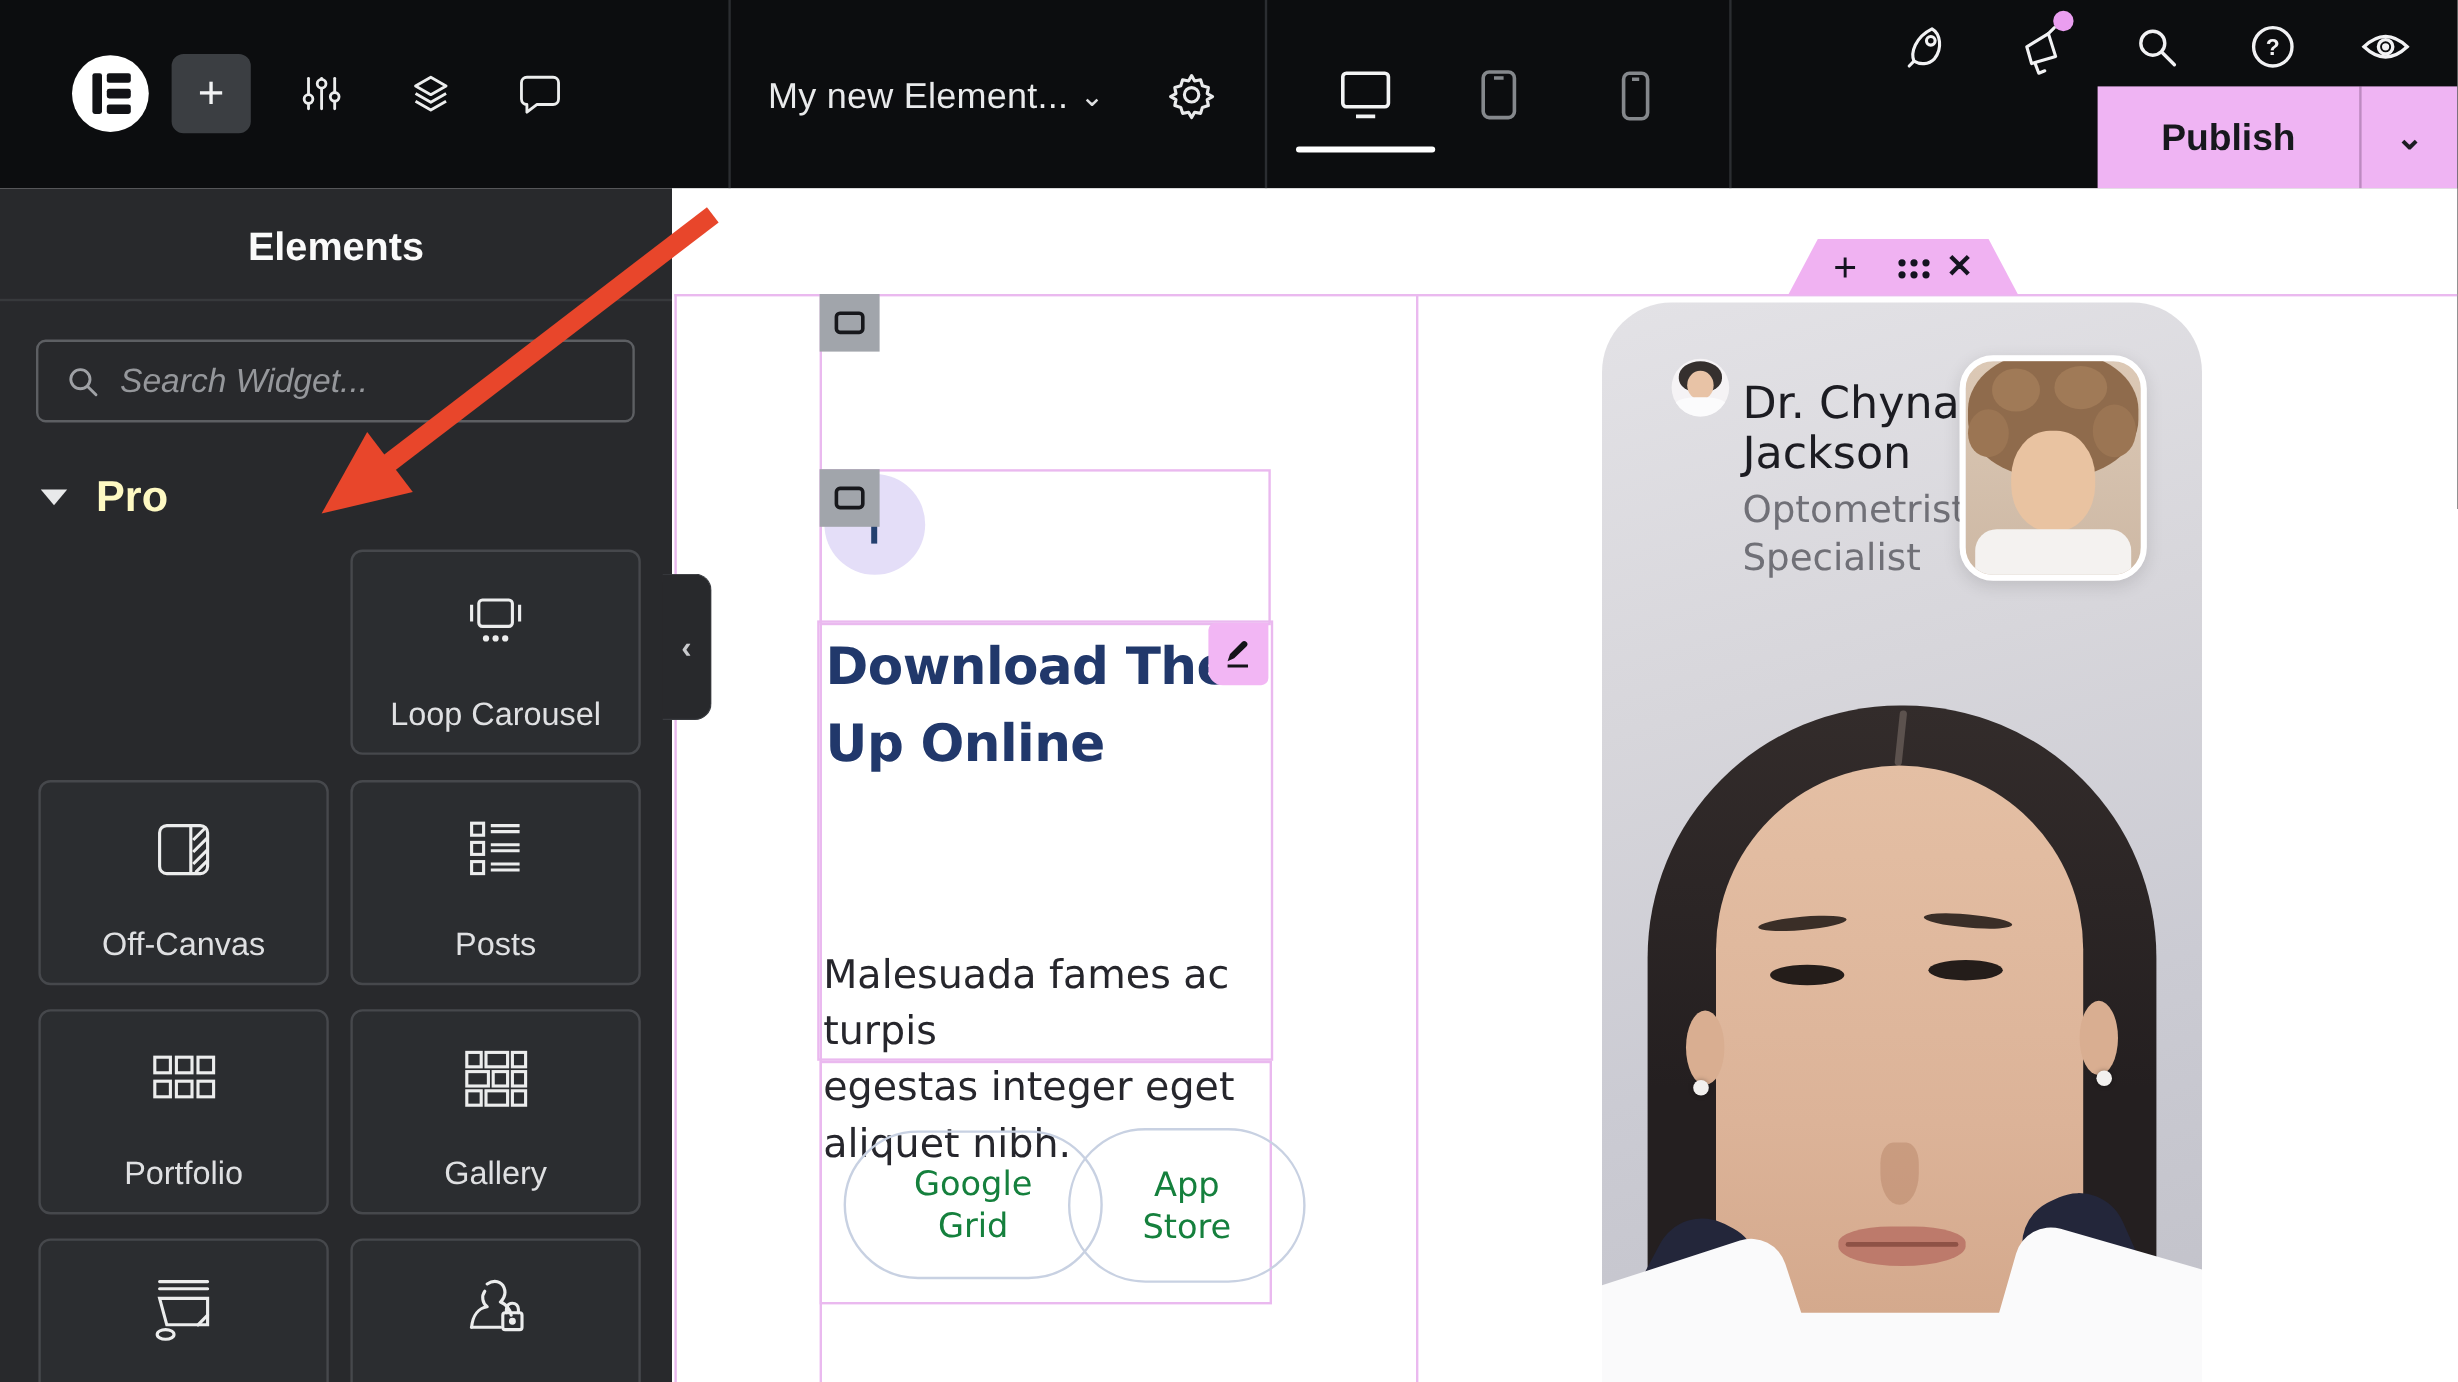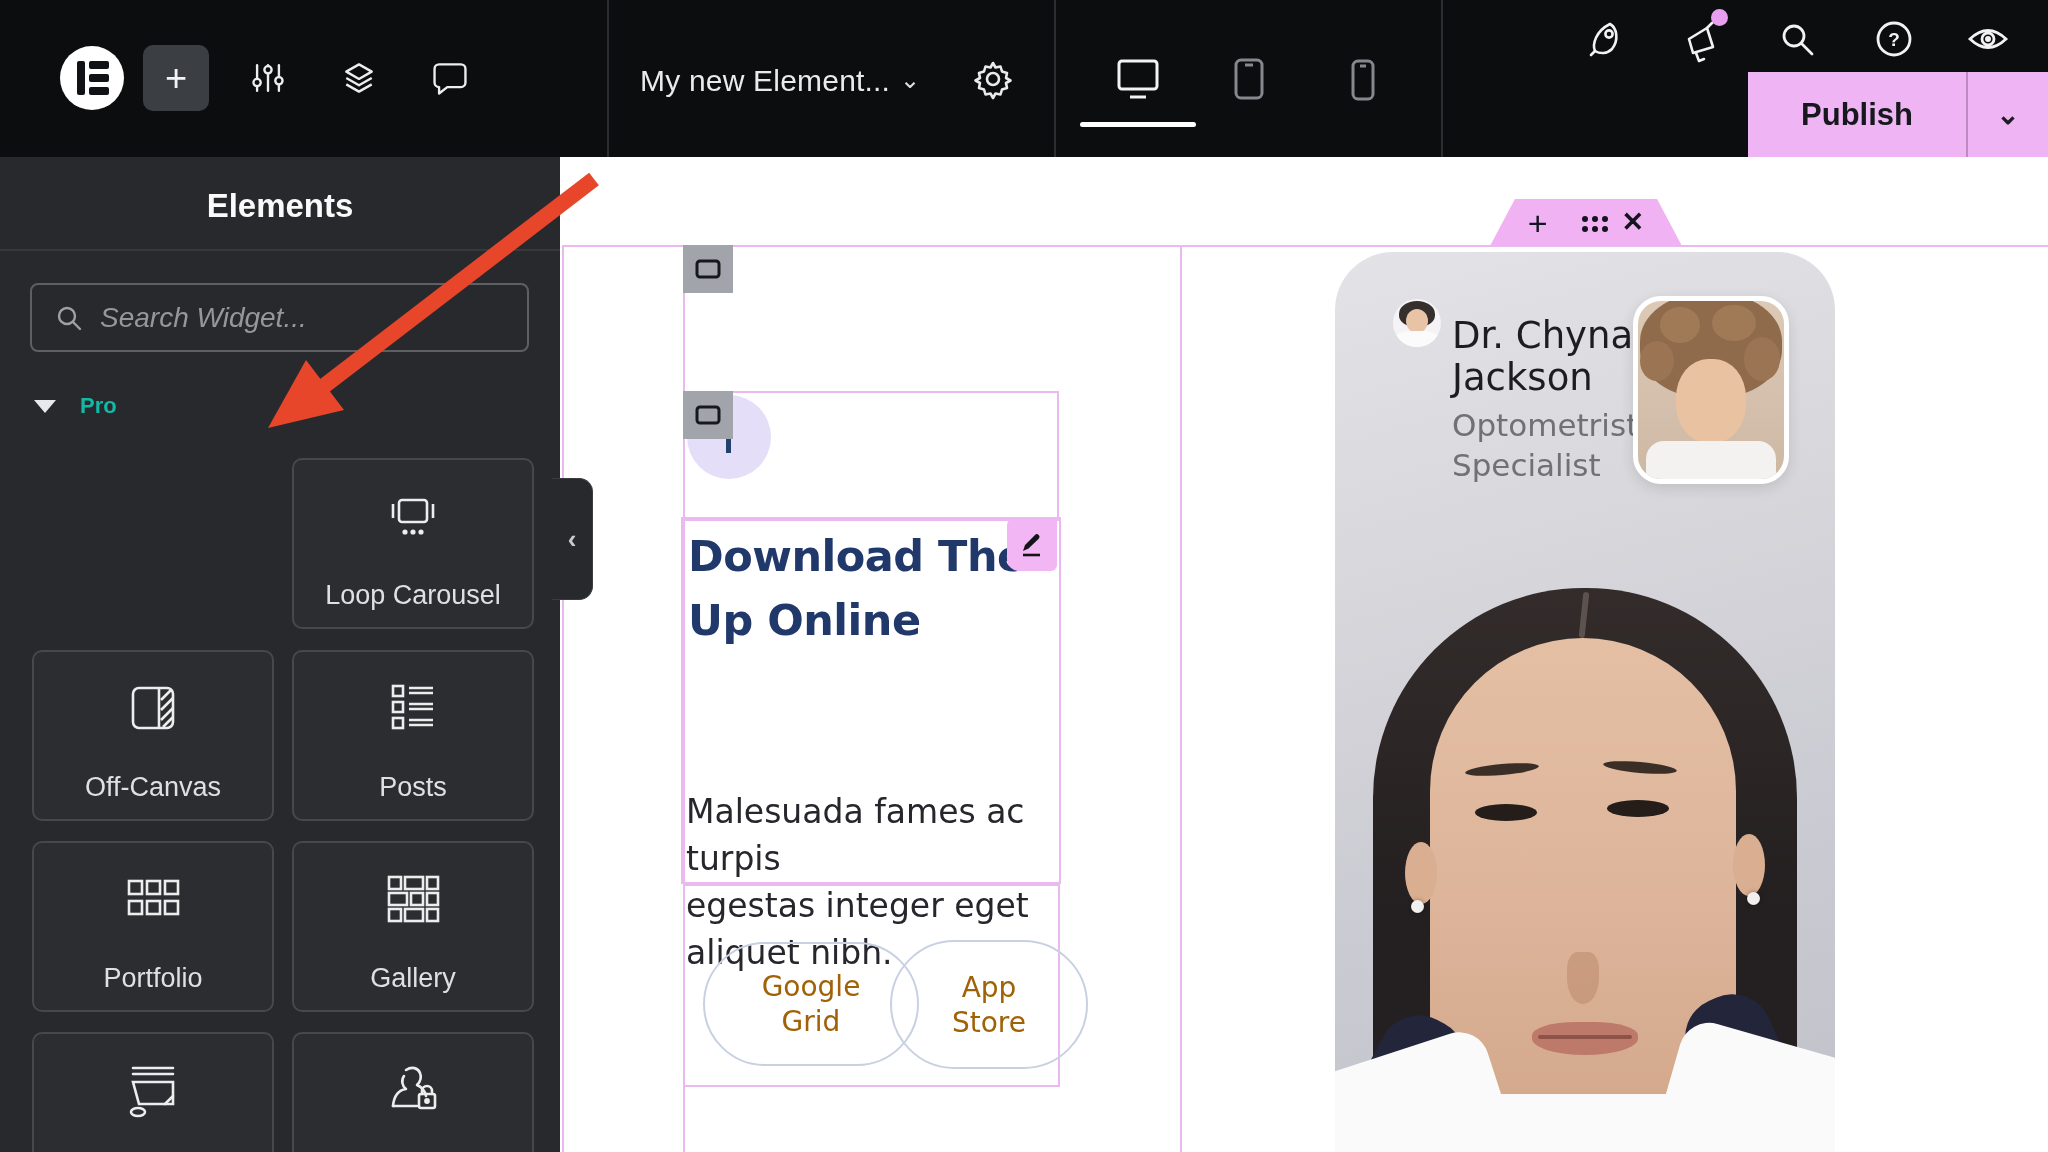--- a/index.html
+++ b/index.html
@@ -33,21 +33,21 @@
   .panel-title{left:0;top:30px;width:560px;text-align:center;color:#fafafa;font-size:33px;font-weight:700;}
   .panel-div{left:0;top:92px;width:560px;height:2px;background:#37393c;}
   .search-box{left:30px;top:126px;width:495px;height:65px;border:2px solid #5d5f63;border-radius:8px;
               display:flex;align-items:center;background:transparent;justify-content:flex-end;}
   .search-box input{flex:1;margin-left:14px;background:transparent;border:none;outline:none;
               font-style:italic;font-size:28px;color:#c9cacc;font-family:"Liberation Sans",sans-serif;}
   .search-box input::placeholder{color:#95979b;}
   .pro-row{left:34px;top:236px;display:flex;align-items:center;gap:24px;}
   .pro-caret{width:0;height:0;border-left:11px solid transparent;border-right:11px solid transparent;
              border-top:13px solid #e8e9ea;}
-  .pro-label{color:#14b8a6;font-size:22px;font-weight:700;}
+  .pro-label{color:#fef9c3;font-size:36px;font-weight:700;}
   .wcard{width:238px;height:167px;background:#2b2d30;border:2px solid #46484c;border-radius:10px;}
   .wcard .wicon{position:absolute;left:50%;top:28px;transform:translateX(-50%);}
   .wcard .wlabel{position:absolute;left:0;top:120px;width:100%;text-align:center;
                  color:#dfe0e2;font-size:27px;}
   .collapse-tab{left:552px;top:478px;width:40px;height:120px;background:#28292c;
                 border-radius:0 14px 14px 0;border:1px solid #3a3c40;border-left:none;
                 display:flex;align-items:center;justify-content:center;
                 color:#c9cacd;font-size:26px;font-weight:700;z-index:30;}
 
   
@@ -58,21 +58,21 @@
   .navy-tick{left:166px;top:280px;width:5px;height:16px;background:#24406f;z-index:5;}
   .pbox{border:2px solid #eab9ef;}
   .heading{left:128px;top:367px;width:372px;color:#21386b;font-size:43px;font-weight:600;
            line-height:64px;font-family:"DejaVu Sans",sans-serif;letter-spacing:-.5px;z-index:5;}
   .edit-badge{left:447px;top:362px;width:50px;height:52px;background:#f2b6f4;border-radius:6px 2px 6px 12px;
               display:flex;align-items:center;justify-content:center;z-index:7;}
   .paragraph{left:126px;top:585px;width:380px;color:#26262c;font-size:33px;line-height:47px;
              font-family:"DejaVu Sans",sans-serif;z-index:5;margin-top:46px;}
   .pill{border:2px solid #c8d1e2;border-radius:999px;background:transparent;display:flex;
         flex-direction:column;align-items:center;justify-content:center;z-index:5;
-        color:#a16207;font-size:28px;line-height:35px;font-family:"DejaVu Sans",sans-serif;}
+        color:#15803d;font-size:28px;line-height:35px;font-family:"DejaVu Sans",sans-serif;}
 
   
   .phone{left:775px;top:95px;width:500px;height:900px;border-radius:58px 58px 0 0;overflow:hidden;z-index:4;
          background:linear-gradient(165deg,#e3e2e6 0%,#d7d6db 35%,#cbcbd3 65%,#c1c1c9 100%);}
   .chip{left:58px;top:47px;width:48px;height:48px;border-radius:50%;background:#f5f3f5;overflow:hidden;}
   .chip-hair{position:absolute;left:6px;top:2px;width:36px;height:26px;background:#35302e;border-radius:50% 50% 45% 45%;}
   .chip-face{position:absolute;left:13px;top:10px;width:22px;height:24px;background:#e8c3a6;border-radius:50%;}
   .chip-coat{position:absolute;left:2px;top:32px;width:44px;height:18px;background:#fbfbfc;border-radius:40% 40% 0 0;}
   .pname{left:117px;top:63px;color:#1c1c22;font-size:37px;line-height:42px;font-weight:500;
          font-family:"DejaVu Sans",sans-serif;}

